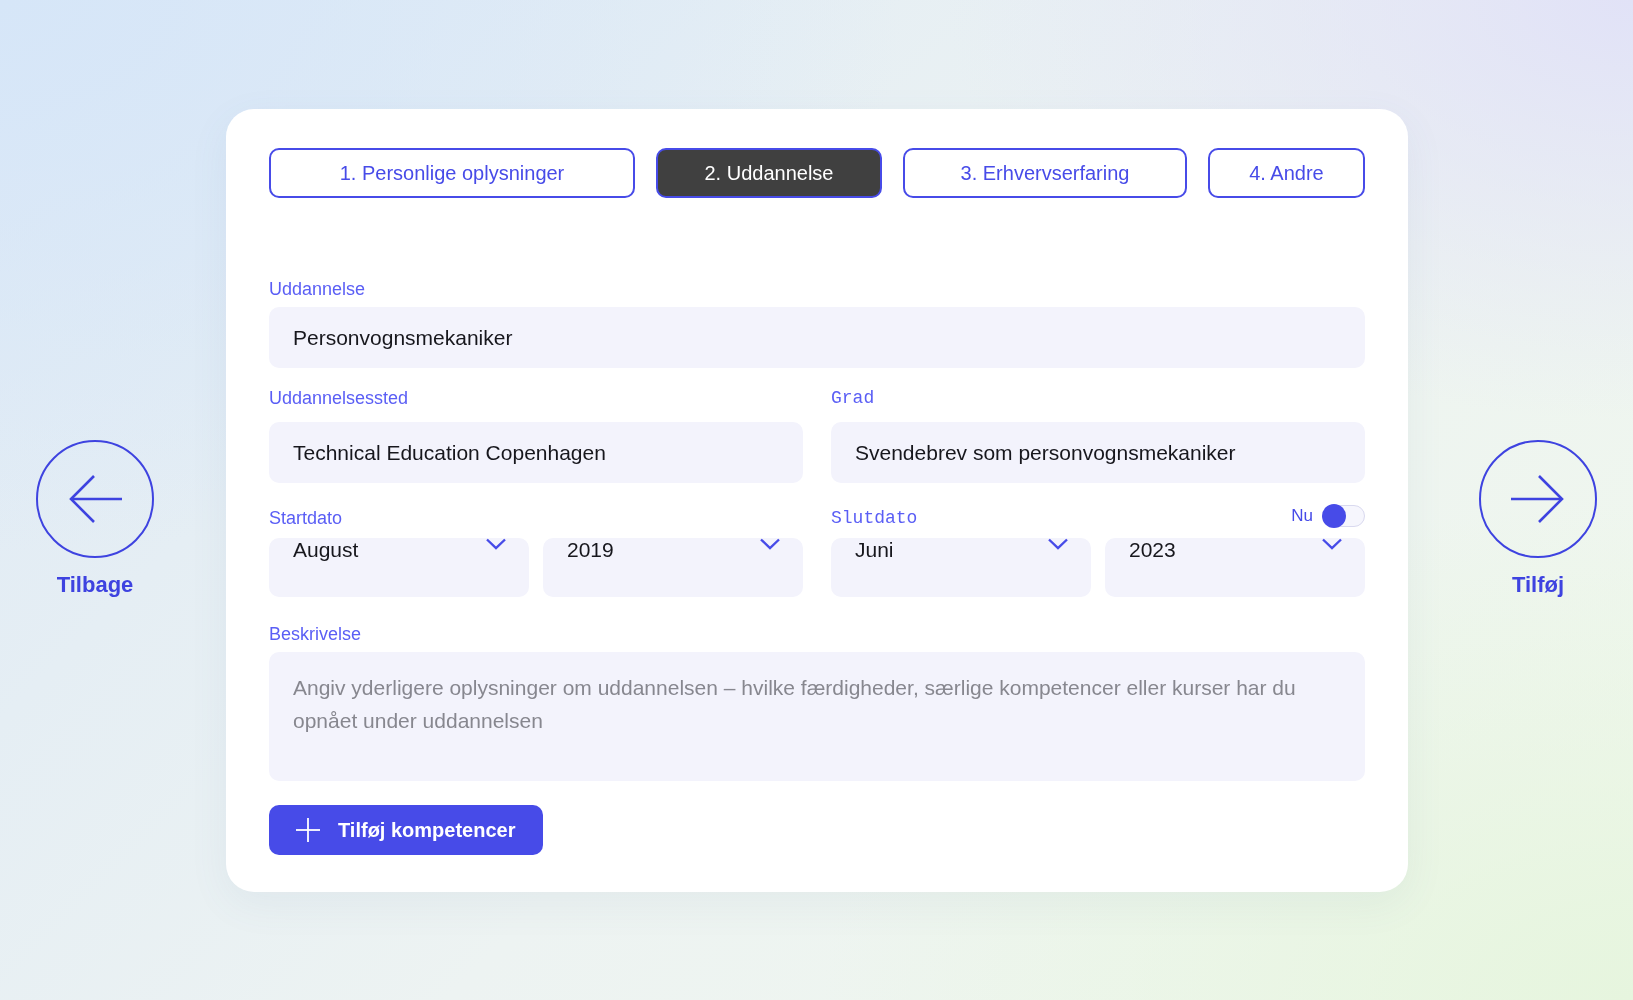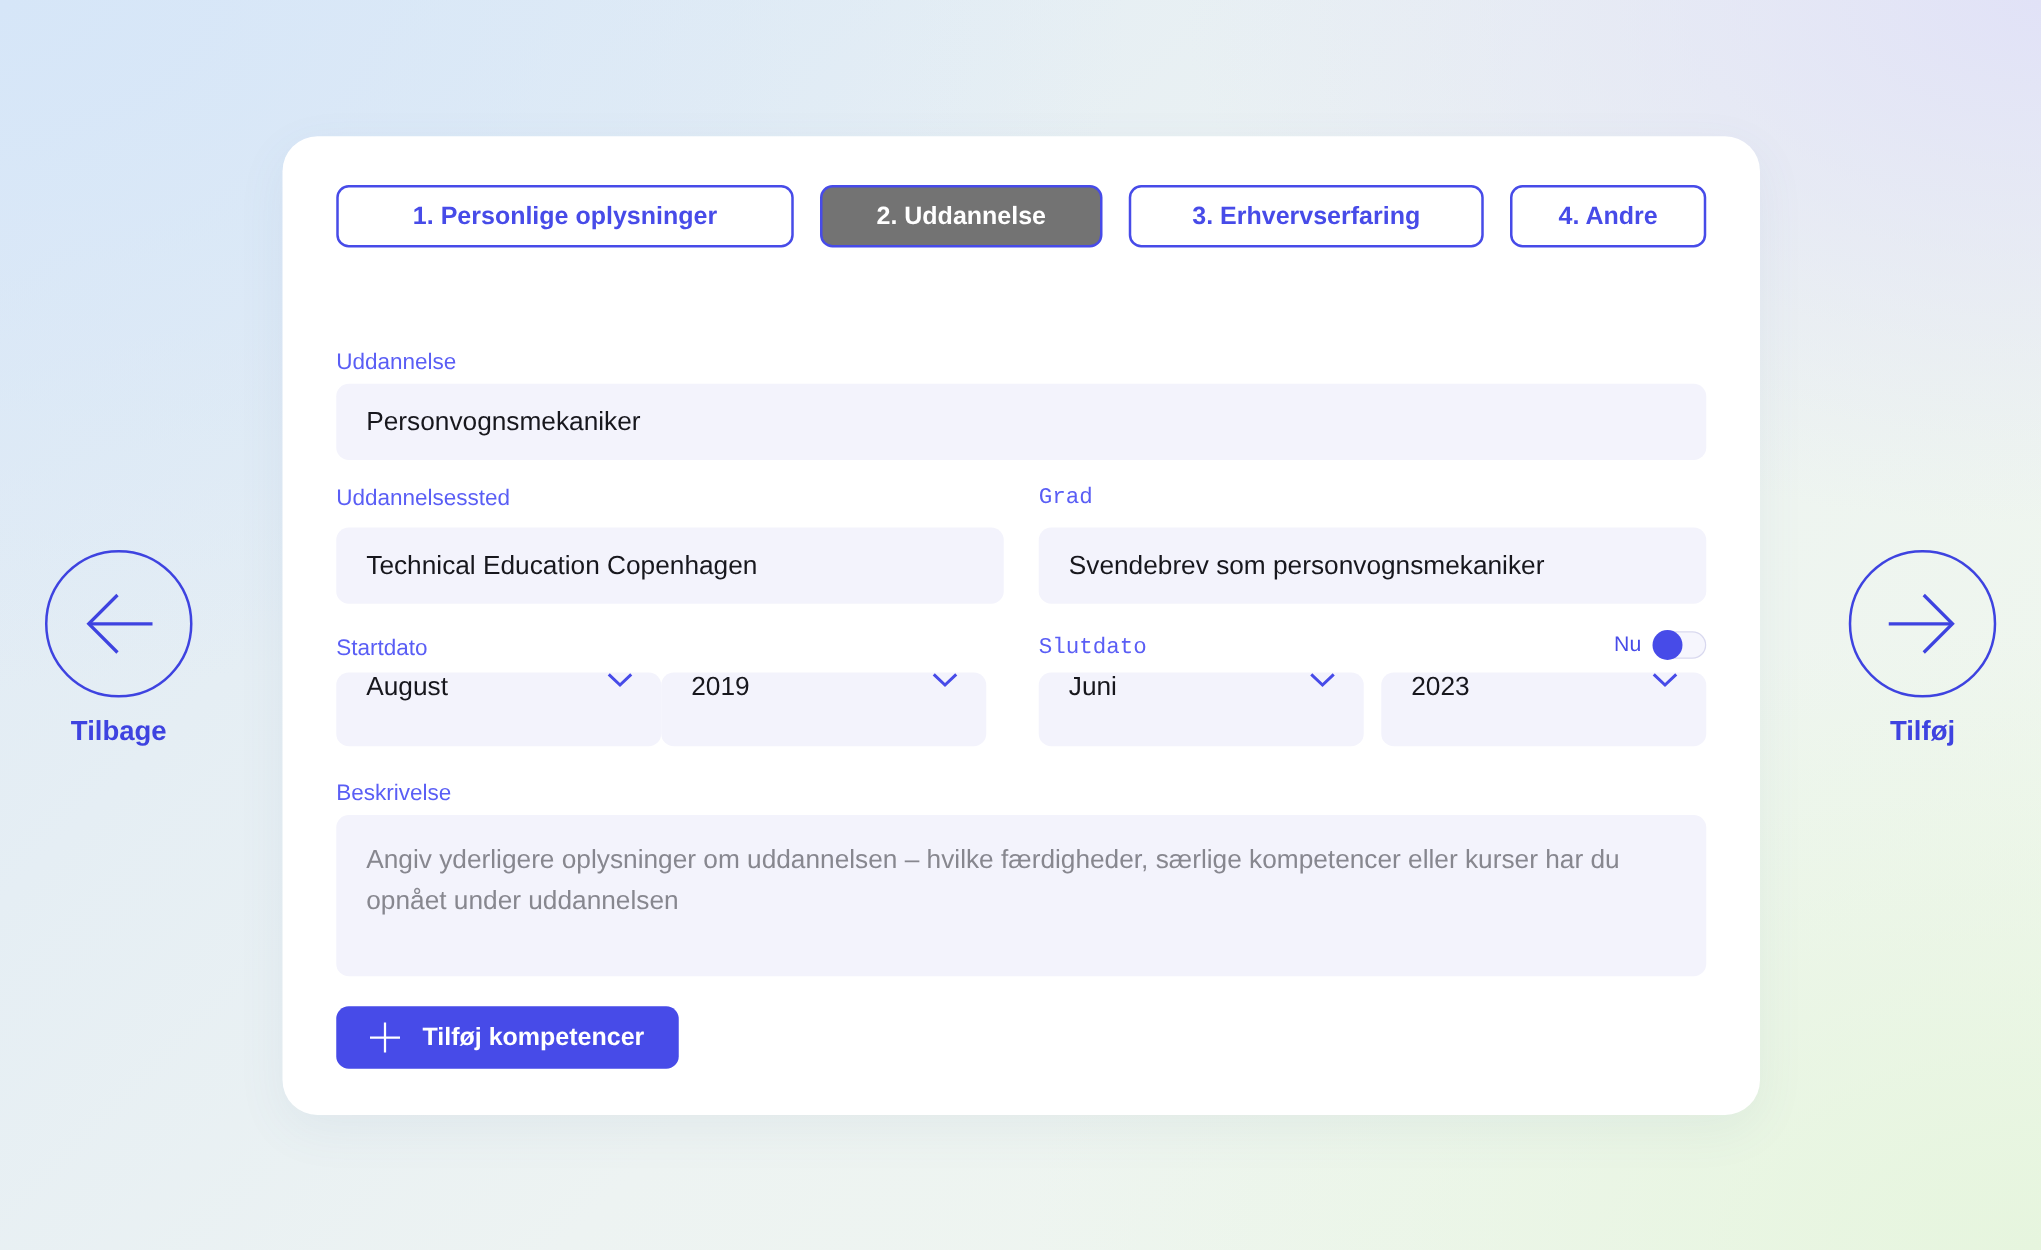--- a/index.html
+++ b/index.html
@@ -15,24 +15,24 @@
   }
   .card {
     position:absolute; left:226px; top:109px; width:1182px; height:783px;
     background:#ffffff; border-radius:28px;
     box-shadow:0 12px 40px rgba(90,110,150,0.07);
   }
   
   .tabs { position:absolute; left:43px; top:39px; width:1096px; display:flex; justify-content:space-between; }
   .tab {
     height:50px; border:2px solid #474be8; border-radius:10px; background:#fff;
-    color:#474be8; font-weight:bold; font-size:20px;
+    color:#474be8; font-weight:normal; font-size:20px;
     display:flex; align-items:center; justify-content:center; cursor:pointer;
   }
-  .tab.active { background:#737373; color:#ffffff; }
+  .tab.active { background:#404040; color:#ffffff; }
   .tab-1 { width:366px; } .tab-2 { width:226px; } .tab-3 { width:284px; } .tab-4 { width:157px; }
   
   .flabel { position:absolute; left:43px; color:#5a5ef5; font-size:18px; }
   .field, .selectbox, .textarea {
     background:#f3f3fc; border:none; border-radius:10px; color:#17171d;
     font-family:"Liberation Sans", sans-serif; outline:none;
   }
   .field { position:absolute; height:61px; font-size:21px; padding:0 24px; }
   .selectbox {
     position:absolute; width:260px; height:59px; font-size:21px;
@@ -99,21 +99,21 @@
       <span class="knob"></span>
     </span>
   </div>
 
   <div class="selectbox" style="left:43px; top:429px;">
     <span>August</span>
     <svg class="chev" width="22" height="12" viewBox="0 0 22 12">
       <polyline points="2,1.5 11,10 20,1.5" fill="none" stroke="#474be8" stroke-width="2.4"></polyline>
     </svg>
   </div>
-  <div class="selectbox" style="left:303px; top:429px;gap:11px;">
+  <div class="selectbox" style="left:317px; top:429px;gap:11px;">
     <span>2019</span>
     <svg class="chev" width="22" height="12" viewBox="0 0 22 12">
       <polyline points="2,1.5 11,10 20,1.5" fill="none" stroke="#474be8" stroke-width="2.4"></polyline>
     </svg>
   </div>
   <div class="selectbox" style="left:605px; top:429px;">
     <span>Juni</span>
     <svg class="chev" width="22" height="12" viewBox="0 0 22 12">
       <polyline points="2,1.5 11,10 20,1.5" fill="none" stroke="#474be8" stroke-width="2.4"></polyline>
     </svg>

